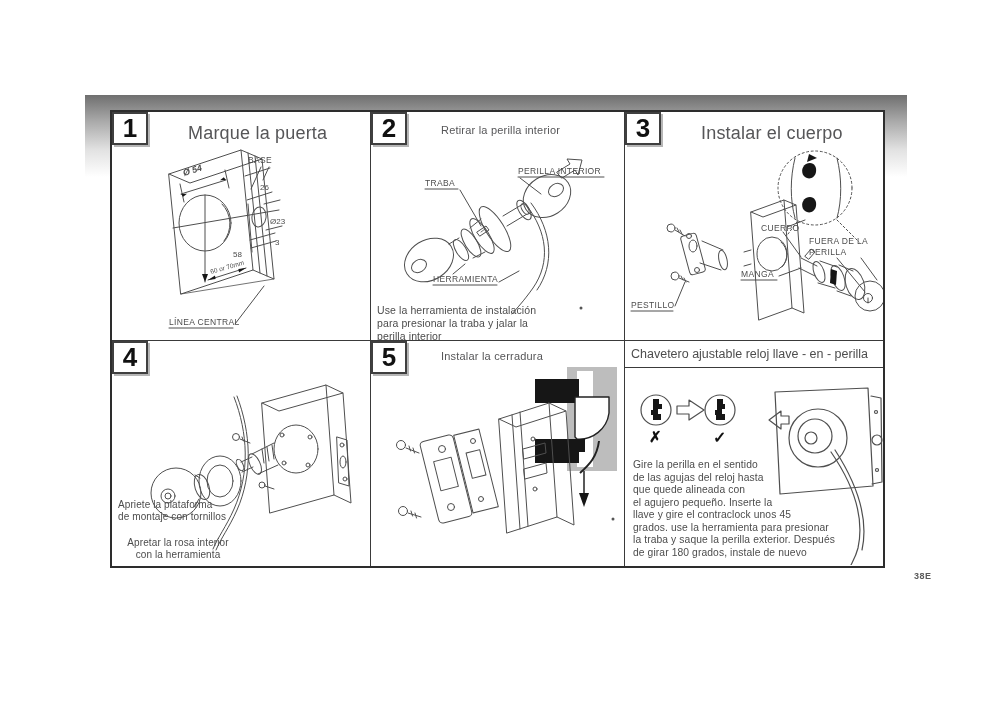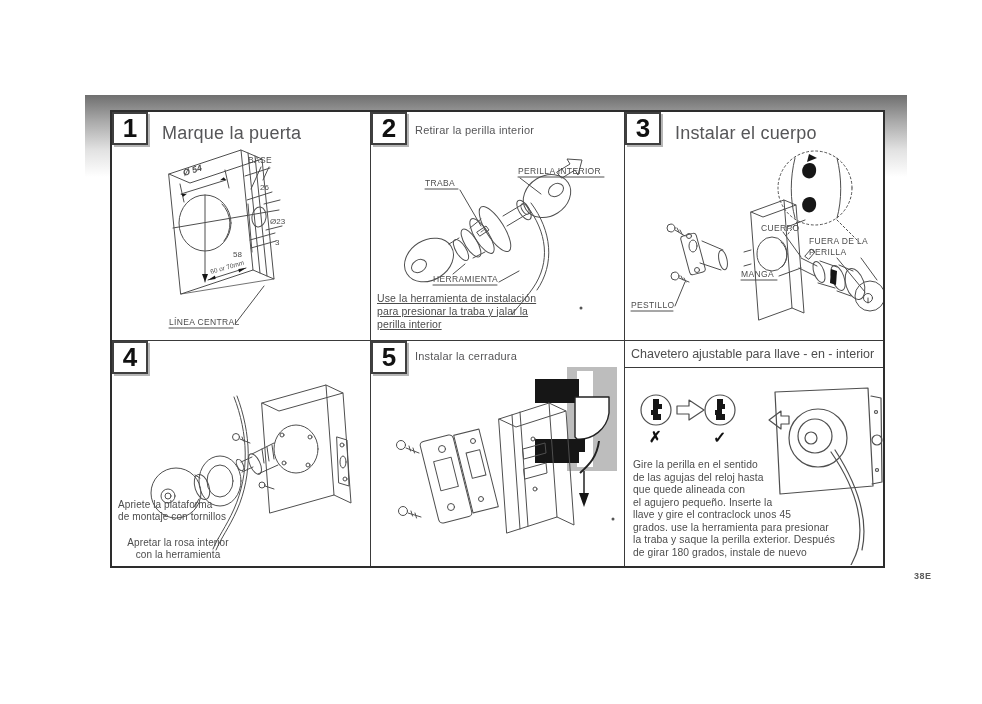--- a/index.html
+++ b/index.html
@@ -24,21 +24,21 @@
 
   .numbox {
     position: absolute; left: 0; top: 0; width: 36px; height: 33px;
     background: #fff; border: 2px solid #3f3f3f;
     box-shadow: 2px 2px 0 rgba(110,110,110,.5);
     display: flex; align-items: center; justify-content: center;
     font-weight: bold; font-size: 26px; color: #111; z-index: 3;
   }
   .ptitle {
     position: absolute; color: #565658; letter-spacing: .2px; z-index: 3;
-    font-size: 18px; line-height: 1.2;
+    font-size: 18px; line-height: 1.2; margin-left: 26px;
   }
   .cap {
     position: absolute; font-size: 10.5px; color: #4c4c4c; line-height: 1.22;
     white-space: pre-line; z-index: 3; letter-spacing: .1px;
   }
   .p6head {
     position: absolute; left: 0; top: 0; right: 0; height: 27px;
     border-bottom: 1.5px solid #3a3a3a; display: flex; align-items: center;
     padding-left: 6px; font-size: 12.5px; color: #4d4d4d; white-space: nowrap;
     overflow: hidden; z-index: 3; background: #fff;
@@ -165,21 +165,21 @@
         <path d="M147,65 L233,65"></path>
           <path d="M149,66 L170,82"></path>
         <path d="M62,173 L126,173"></path>
           <path d="M128,170 L148,159"></path>
       </g>
       <circle cx="210" cy="196" r="1.5" fill="#555"></circle>
       <text class="lbl" x="54" y="74">TRABA</text>
       <text class="lbl" x="147" y="62">PERILLA INTERIOR</text>
       <text class="lbl" x="62" y="170">HERRAMIENTA</text>
     </svg>
-    <div class="cap" style="left:6px; top:180px; width:190px;text-decoration:underline;">Use la herramienta de instalación
+    <div class="cap" style="left:6px; top:192px; width:190px;">Use la herramienta de instalación
 para presionar la traba y jalar la
 perilla interior</div>
   </div>
 
   <div class="cell c3 r1">
     <div class="numbox">3</div>
     <div class="ptitle" style="left:50px; top:11px;">Instalar el cuerpo</div>
     <svg class="art" width="259" height="228" viewBox="0 0 259 228">
       <g fill="none" stroke="#4f4f4f" stroke-width="1" stroke-linecap="round" stroke-linejoin="round">
 
@@ -352,21 +352,21 @@
         <path d="M152,108 l22,-6 1,10 -22,6 z"></path>
         <path d="M153,128 l22,-6 1,10 -22,6 z"></path>
         <circle cx="162" cy="98" r="2"></circle>
           <circle cx="164" cy="148" r="2"></circle>
       </g>
       <circle cx="242" cy="178" r="1.5" fill="#555"></circle>
     </svg>
   </div>
 
   <div class="cell c3 r2">
-    <div class="p6head">Chavetero ajustable para llave - en - interior</div>
+    <div class="p6head">Chavetero ajustable reloj llave - en - perilla</div>
     <svg class="art" style="top:27px;" width="259" height="197" viewBox="0 0 259 197">
       <g fill="none" stroke="#4f4f4f" stroke-width="1.2" stroke-linecap="round" stroke-linejoin="round">
         <circle cx="31" cy="42" r="15"></circle>
         <circle cx="95" cy="42" r="15"></circle>
         <path d="M52,38 h12 v-6 l15,10 -15,10 v-6 h-12 z"></path>
 
         <path d="M150,24 L243,20 L248,118 L155,126 Z"></path>
         <path d="M246,28 l10,2 1,84 -10,2"></path>
         <circle cx="252" cy="72" r="5"></circle>
         <circle cx="251" cy="44" r="1.5"></circle>

